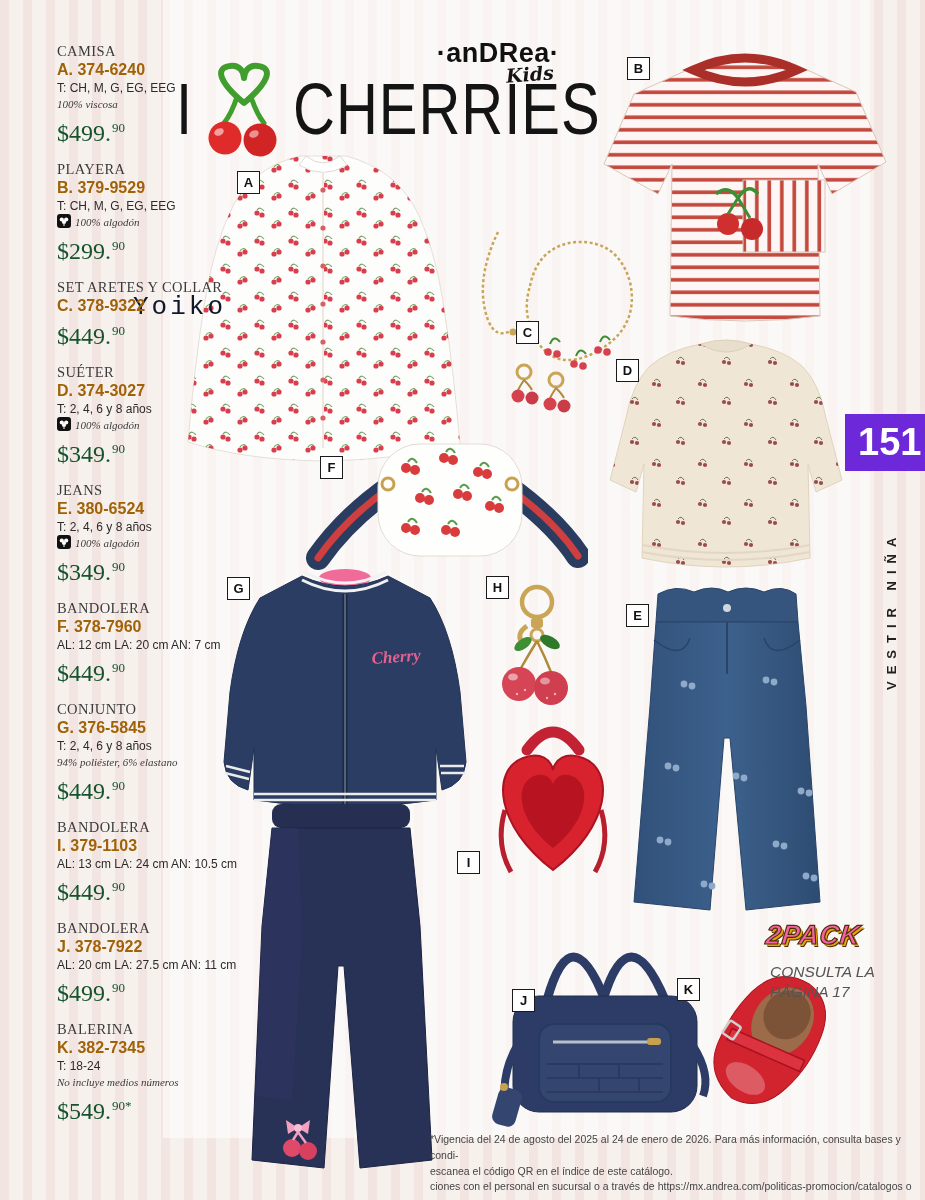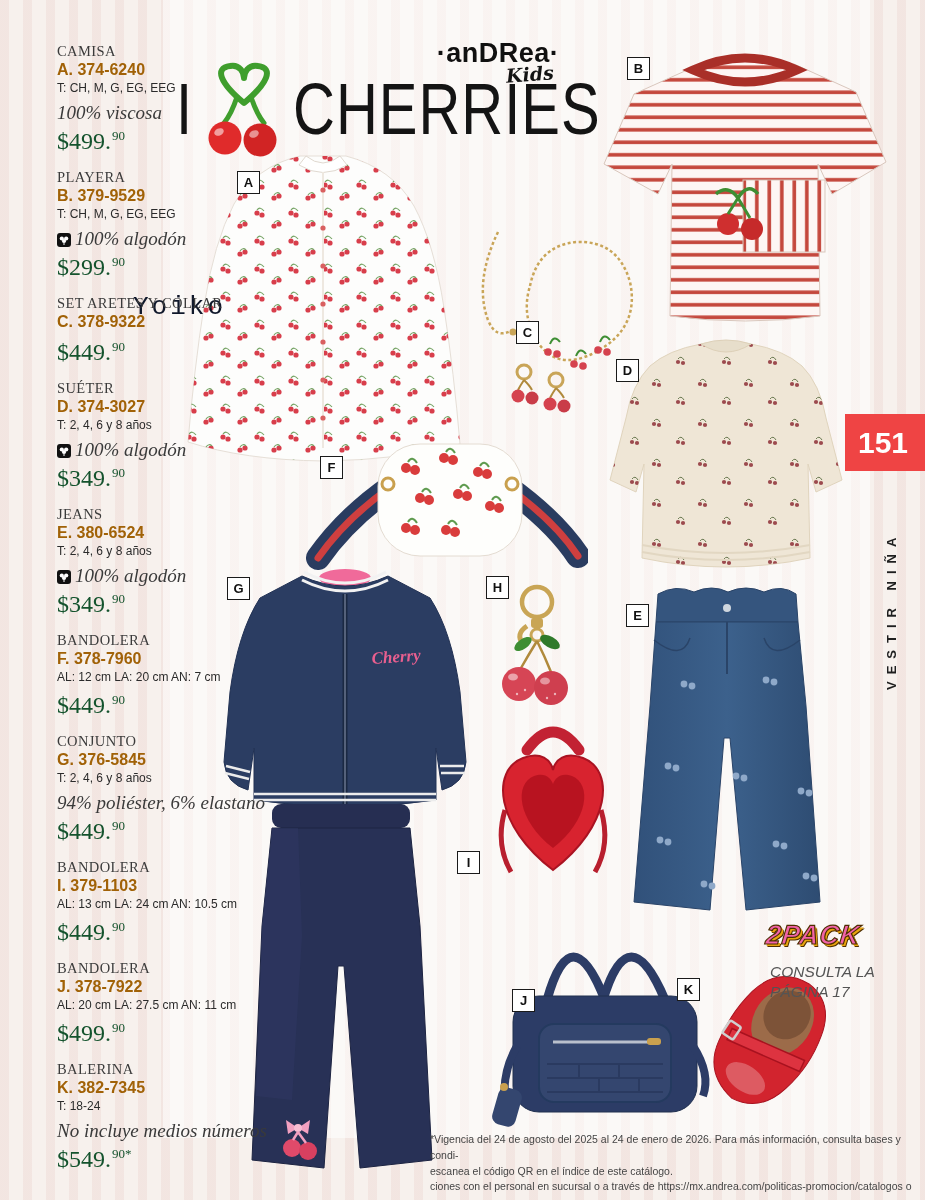--- a/index.html
+++ b/index.html
@@ -8,40 +8,40 @@
   .stripes{position:absolute;inset:0;z-index:0;
         background:repeating-linear-gradient(90deg,rgba(232,203,198,.30) 0 9px,rgba(250,246,243,0) 9px 23px);}
   .photo-bg{position:absolute;left:163px;top:0;width:707px;height:1138px;background:rgba(255,255,255,.55);z-index:1;}
 
   
   .sidebar{position:absolute;left:57px;top:42px;width:195px;z-index:3;}
   .prod{margin-bottom:12px;}
   .p-name{font-family:"Liberation Serif",serif;font-size:14.5px;line-height:18px;letter-spacing:.4px;color:#3b3b3b;}
   .p-code{font-weight:bold;font-size:16px;line-height:20px;color:#a16207;}
   .p-sizes,.p-dims{font-size:12px;line-height:16px;color:#2b2b2b;white-space:nowrap;}
-  .p-mat{font-family:"Liberation Serif",serif;font-style:italic;font-size:19px;line-height:17px;color:#3a3a3a;
-         display:flex;align-items:center;gap:4px;white-space:nowrap;margin-top:8px;}
+  .p-mat{font-family:"Liberation Serif",serif;font-style:italic;font-size:11px;line-height:17px;color:#3a3a3a;
+         display:flex;gap:4px;white-space:nowrap;}
   .cotton-icon{width:14px;height:14px;display:inline-block;flex:0 0 14px;}
   .p-price{font-family:"Liberation Serif",serif;font-size:24px;line-height:30px;color:#14532d;}
   .p-price sup{font-size:13px;margin-left:1px;}
 
   
   .brand{position:absolute;left:398px;top:38px;width:200px;text-align:center;z-index:3;
          font-weight:bold;font-size:27px;letter-spacing:.5px;color:#101010;}
   .brand-sub{position:absolute;left:506px;top:63px;z-index:3;font-family:"DejaVu Serif",serif;
          font-style:italic;font-weight:bold;font-size:19px;transform:rotate(-4deg);color:#131313;}
   .title-i,.title-word{position:absolute;top:66px;z-index:3;font-size:58px;font-weight:300;
          display:inline-block;transform:scaleY(1.25);transform-origin:top left;color:#141414;letter-spacing:1px;}
   .title-i{left:176px;}
   .title-word{left:293px;}
   .title-cherries{position:absolute;left:202px;top:62px;width:84px;height:98px;z-index:3;}
 
   
-  .page-badge{position:absolute;left:845px;top:414px;width:80px;height:57px;background:#ef4444;z-index:5;
-         color:#fff;font-weight:bold;font-size:30px;display:flex;align-items:center;padding-left:13px;box-sizing:border-box;}
+  .page-badge{position:absolute;left:845px;top:414px;width:80px;height:57px;background:#6d28d9;z-index:5;
+         color:#fff;font-weight:bold;font-size:38px;display:flex;align-items:center;padding-left:13px;box-sizing:border-box;}
   .section-label{position:absolute;left:884px;top:480px;height:210px;z-index:5;
          writing-mode:vertical-rl;transform:rotate(180deg);font-weight:bold;font-size:13px;
          letter-spacing:7px;color:#1f1f1f;}
 
   
   .pack-badge{position:absolute;left:766px;top:920px;z-index:5;font-style:italic;font-weight:bold;
          font-size:27px;letter-spacing:1px;color:#f263a8;-webkit-text-stroke:1.2px #4e2e00;
          text-shadow:2px 2px 0 #e9a50e,3px 3px 0 #4e2e00;transform:skewX(-6deg);}
   .pack-note{position:absolute;left:770px;top:962px;width:160px;z-index:5;font-style:italic;
          font-size:15.5px;line-height:1.3;color:#545454;}

